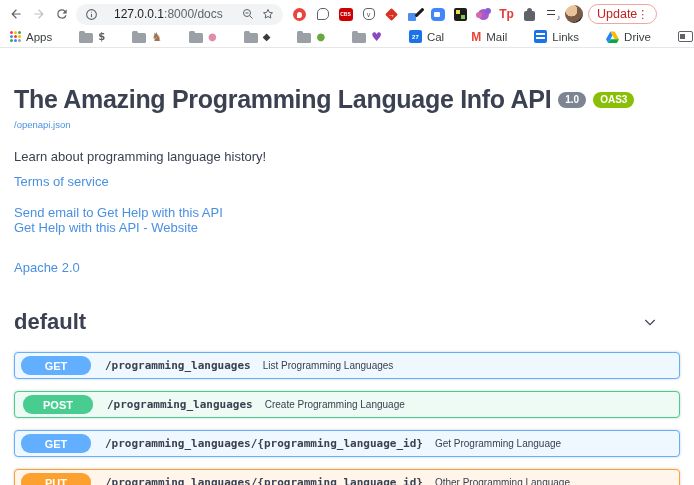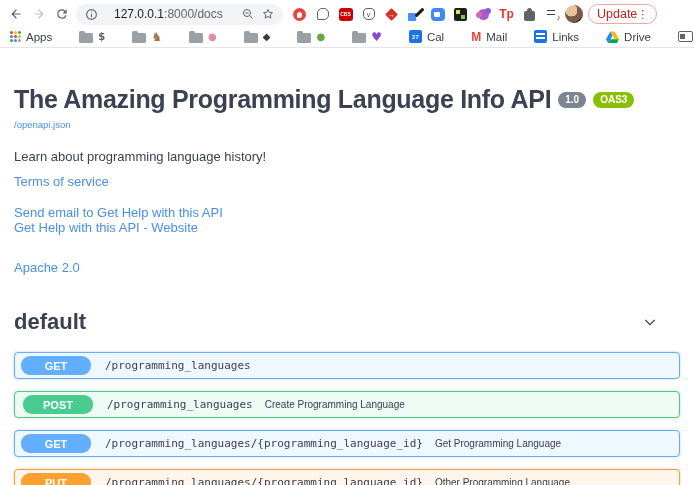--- a/index.html
+++ b/index.html
@@ -110,21 +110,21 @@
   .opblock.get    { border-color:#61affe; background:#eff7ff; }
   .opblock.post   { border-color:#49cc90; background:#eefaf4;padding-left:8px; }
   .opblock.put    { border-color:#fca130; background:#fff5ea; }
   .opblock.delete { border-color:#f93e3e; background:#fdebeb; }
   .method-badge { width:70px; height:19px; border-radius:9px; color:#fff; font-weight:bold; font-size:11px;
     display:flex; align-items:center; justify-content:center; flex:0 0 auto; }
   .get    .method-badge { background:#61affe; }
   .post   .method-badge { background:#49cc90; }
   .put    .method-badge { background:#fca130;text-align:center; }
   .op-path { margin-left:14px; font-family:"DejaVu Sans Mono","Liberation Mono",monospace;
-    font-weight:normal; font-size:11px; color:#3b4151; white-space:nowrap; }
+    font-weight:bold; font-size:11px; color:#3b4151; white-space:nowrap; }
   .op-summary { margin-left:12px; font-size:10px; color:#3b4151; white-space:nowrap; }
 </style>
 </head>
 <body>
 
 <div class="toolbar">
   <span class="nav-btn">
     <svg viewBox="0 0 24 24" fill="#5f6368">
         <path d="M20 11H7.8l5.6-5.6L12 4l-8 8 8 8 1.4-1.4L7.8 13H20z"></path>
       </svg>
@@ -308,20 +308,21 @@
       <svg viewBox="0 0 24 24" fill="none" stroke="#3b4151" stroke-width="1.8">
           <path d="M5 9l7 7 7-7"></path>
         </svg>
     </span>
   </div>
 
   <div class="opblocks">
     <div class="opblock get">
       <span class="method-badge">GET</span>
       <span class="op-path">/programming_languages</span>
+      <span class="op-summary">List Programming Languages</span>
     </div>
     <div class="opblock post">
       <span class="method-badge">POST</span>
       <span class="op-path">/programming_languages</span>
       <span class="op-summary">Create Programming Language</span>
     </div>
     <div class="opblock get">
       <span class="method-badge">GET</span>
       <span class="op-path">/programming_languages/{programming_language_id}</span>
       <span class="op-summary">Get Programming Language</span>

